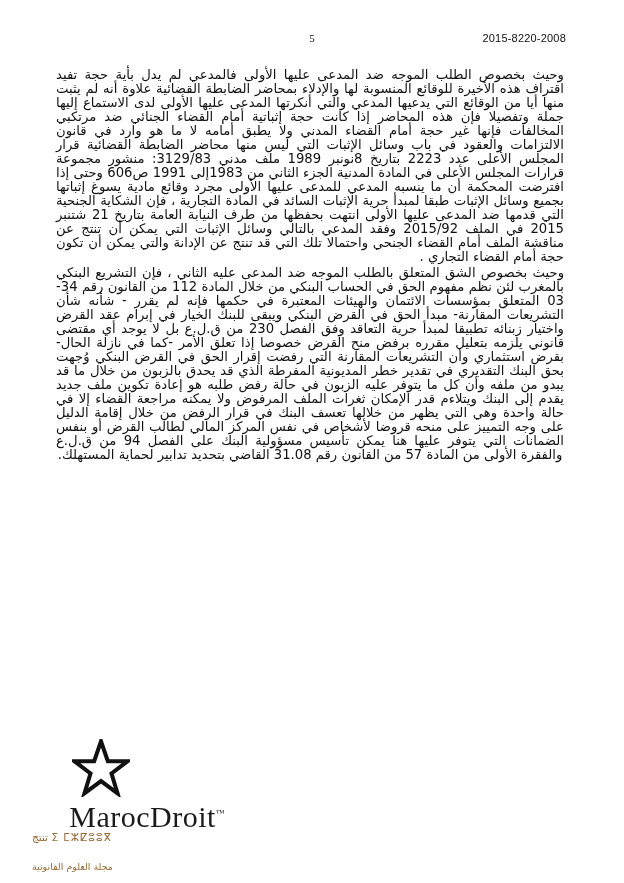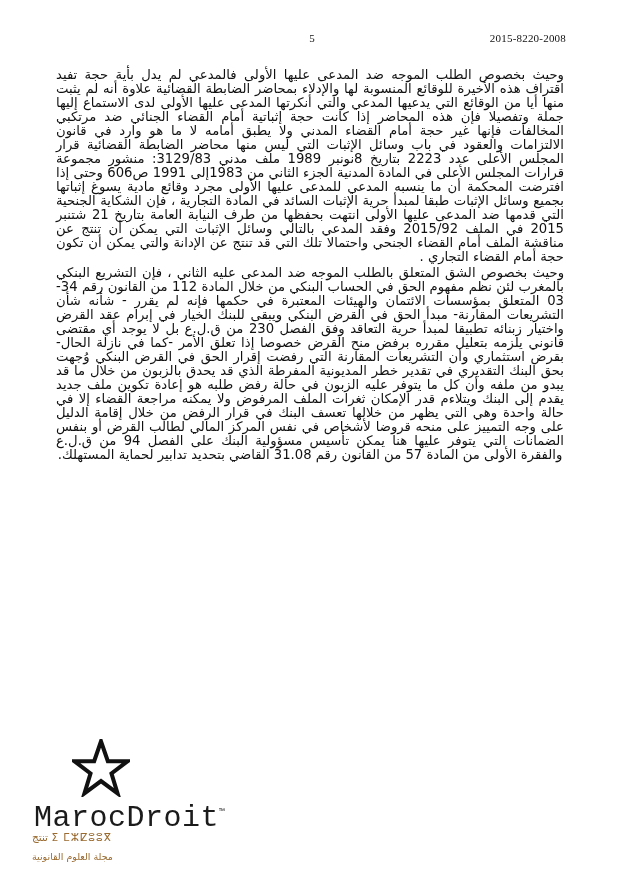--- a/index.html
+++ b/index.html
@@ -41,21 +41,21 @@
     color: #111;
     font-family: "Liberation Serif", serif;
   }
   .header .doc-ref {
     position: absolute;
     right: 58px;
     top: 0;
     font-size: 11px;
     letter-spacing: 0.2px;
     color: #111;
-    font-family: Liberation Serif, serif;
+    font-family: Liberation Sans, sans-serif;
   }
 
   
   .content {
     position: absolute;
     top: 68px;
     right: 60px;
     width: 508px;
     direction: rtl;
     text-align: justify;
@@ -92,48 +92,49 @@
   }
   .star-wrap {
     position: absolute;
     left: 46px;
     top: 0;
     width: 58px;
     height: 58px;
   }
   .brand {
     position: absolute;
-    left: 8px;
+    left: 16px;
     top: 58px;
     width: 210px;
-    font-family: Liberation Mono, monospace;
+    font-family: Liberation Serif, serif;
     font-size: 30px;
     line-height: 32px;
     color: #1b1b1b;
     letter-spacing: 0.5px;
+    text-align: center;
   }
   .brand .tm {
     font-size: 9px;
     vertical-align: super;
     letter-spacing: 0;
   }
   .tifinagh {
     position: absolute;
     left: 6px;
     top: 92px;
     width: 200px;
     font-family: "DejaVu Sans", sans-serif;
     font-size: 10.5px;
     color: #9a6a2f;
     letter-spacing: 1px;
   }
   .subtitle-ar {
     position: absolute;
     left: 6px;
-    top: 112px;
+    top: 122px;
     width: 200px;
     direction: rtl;
     text-align: left;
     font-family: "DejaVu Sans", sans-serif;
     font-size: 9.5px;
     color: #9a6a2f;
   }
 </style>
 </head>
 <body>

